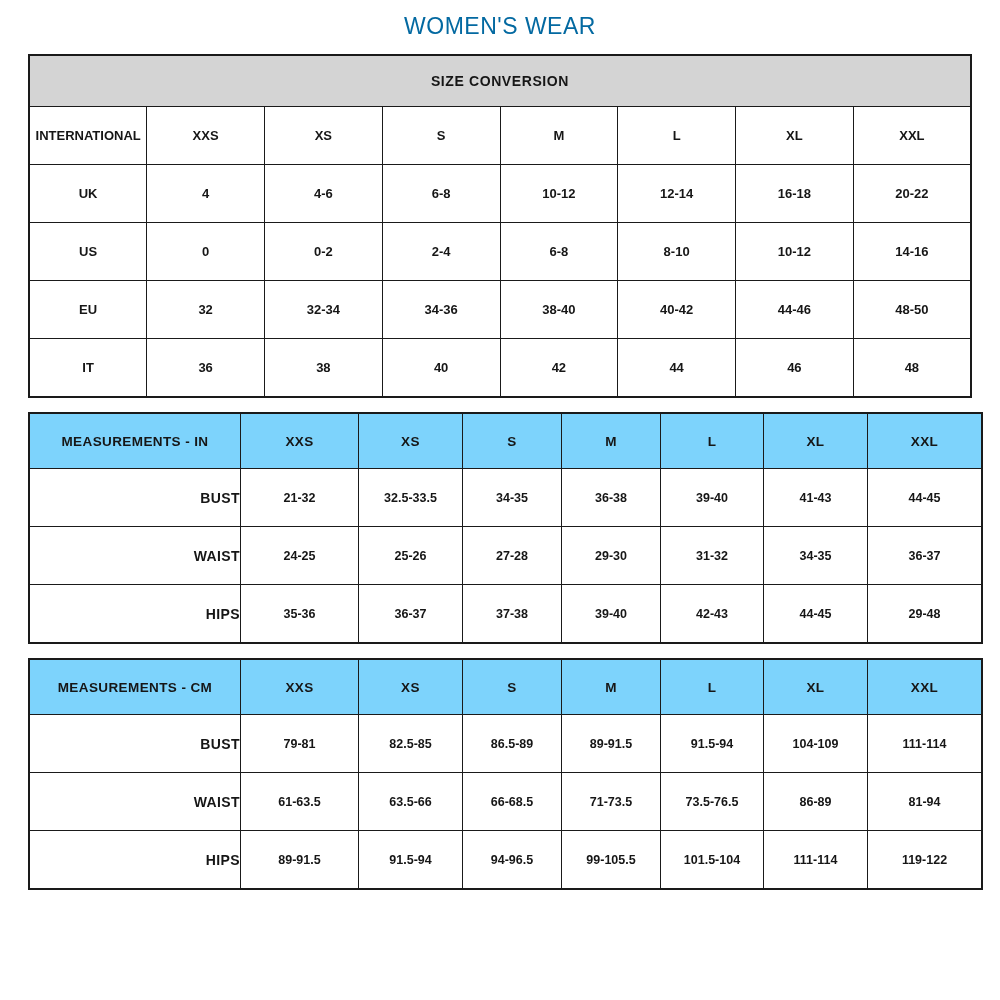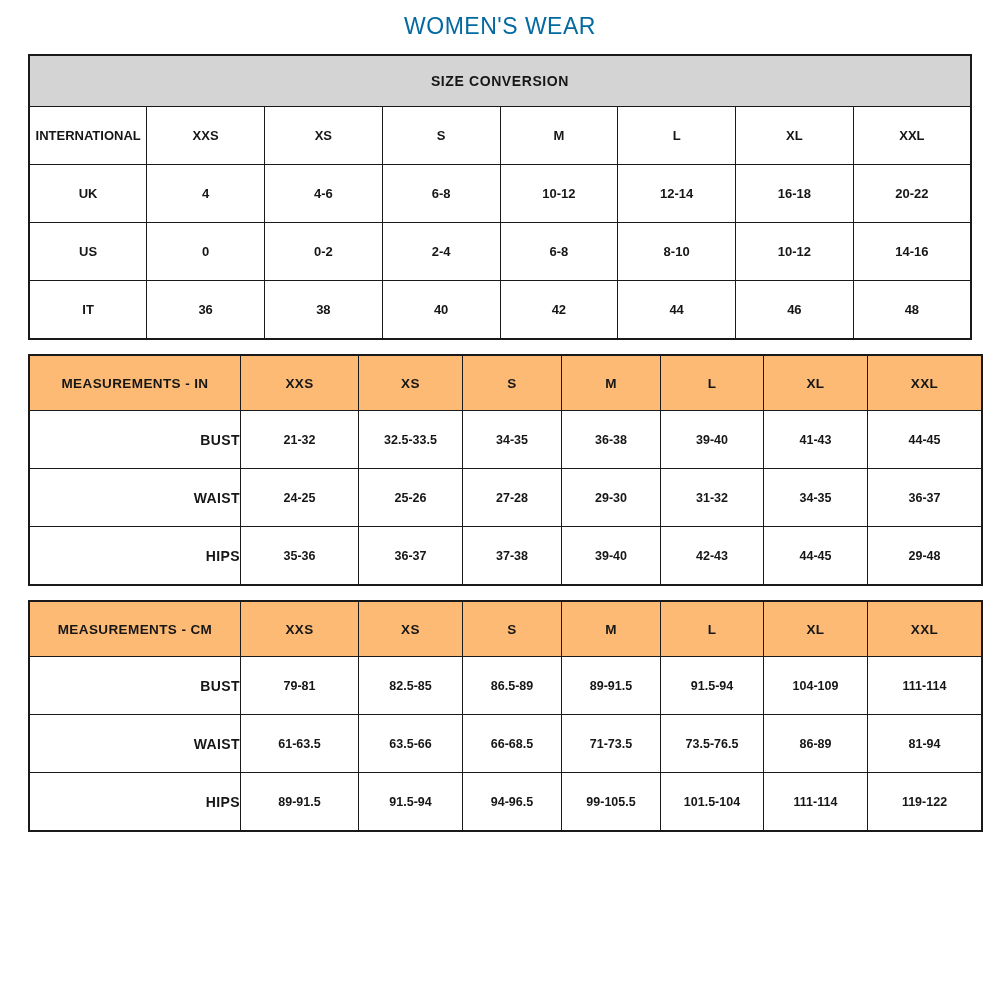--- a/index.html
+++ b/index.html
@@ -60,21 +60,21 @@
   .t-conv .c3 { width: 109px; }
   .t-conv .c4 { width: 108px; }
   .t-conv .c5 { width: 117px; }
   .t-conv .c6 { width: 113px; }
   .t-conv .c7 { width: 111px; }
   .t-conv .c8 { width: 114px; }
 
   
   .t-meas { margin-bottom: 14px; }
   .t-meas th {
-    background: #fdba74;
+    background: #7dd3fc;
     height: 54px;
     font-size: 13.5px;
     letter-spacing: 0.4px;
   }
   .t-meas td { height: 57px; font-size: 12.5px; font-weight: 700; }
   .t-meas td.rowlabel { font-size: 14px; font-weight: 700; letter-spacing: 0.4px; text-align: right; }
   .t-meas .m-label { width: 210px; }
   .t-meas .m1 { width: 117px; }
   .t-meas .m2 { width: 103px; }
   .t-meas .m3 { width: 98px; }
@@ -120,20 +120,30 @@
         <td>US</td>
         <td>0</td>
         <td>0-2</td>
         <td>2-4</td>
         <td>6-8</td>
         <td>8-10</td>
         <td>10-12</td>
         <td>14-16</td>
       </tr>
       <tr class="body-row">
+        <td>EU</td>
+        <td>32</td>
+        <td>32-34</td>
+        <td>34-36</td>
+        <td>38-40</td>
+        <td>40-42</td>
+        <td>44-46</td>
+        <td>48-50</td>
+      </tr>
+      <tr class="body-row">
         <td>IT</td>
         <td>36</td>
         <td>38</td>
         <td>40</td>
         <td>42</td>
         <td>44</td>
         <td>46</td>
         <td>48</td>
       </tr>
     </tbody>

